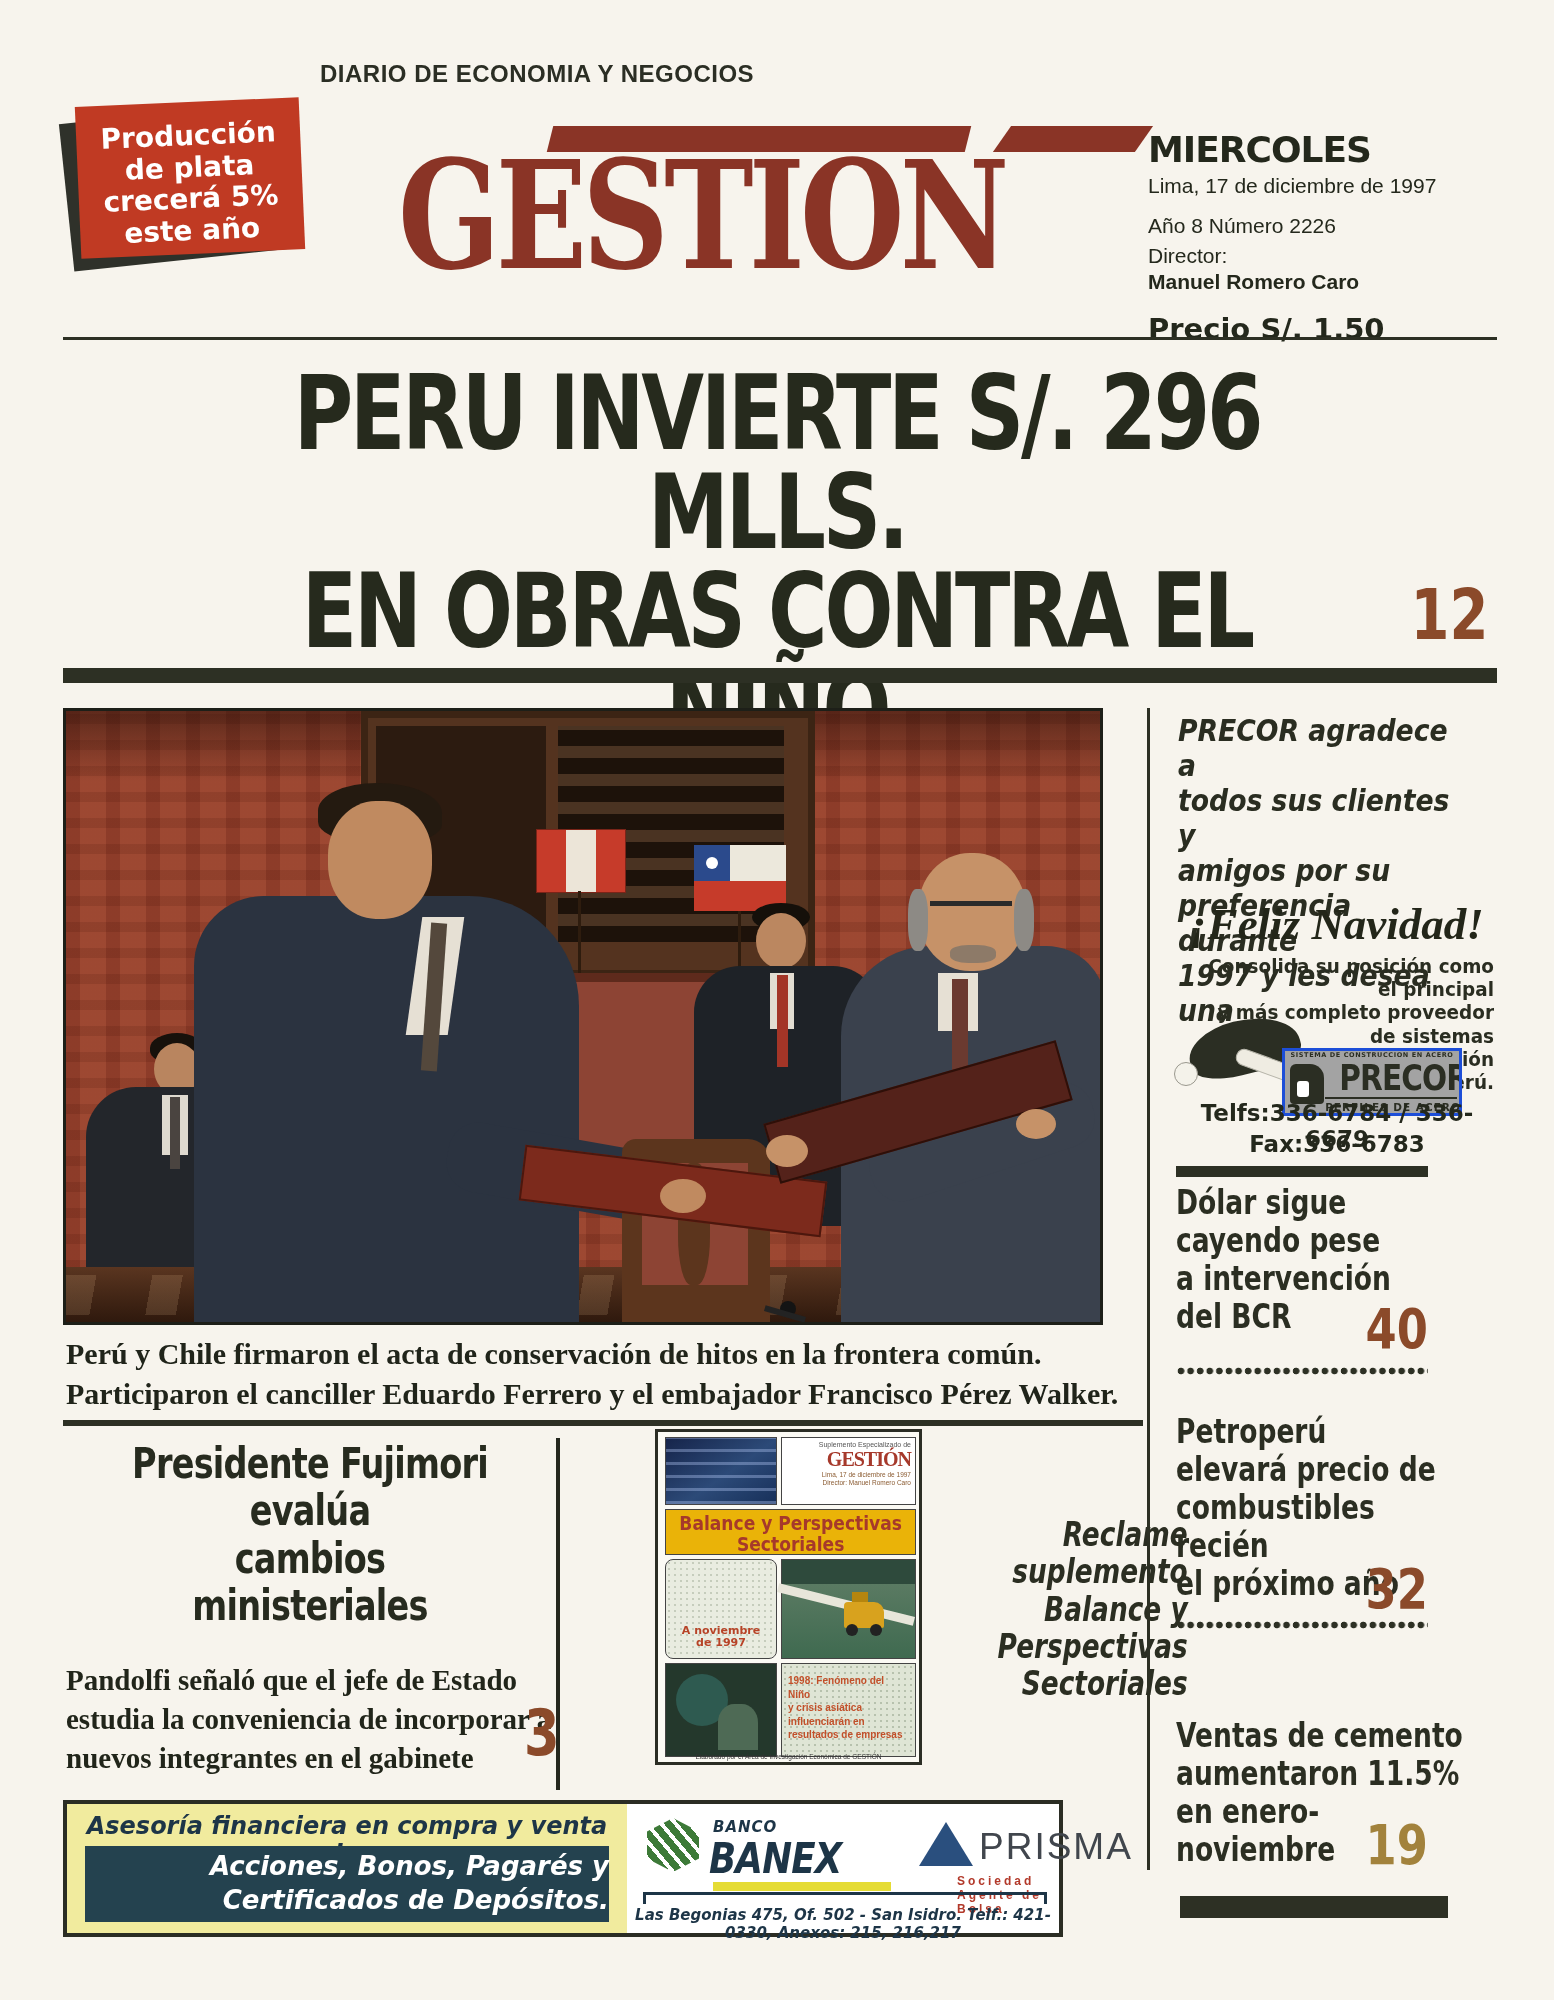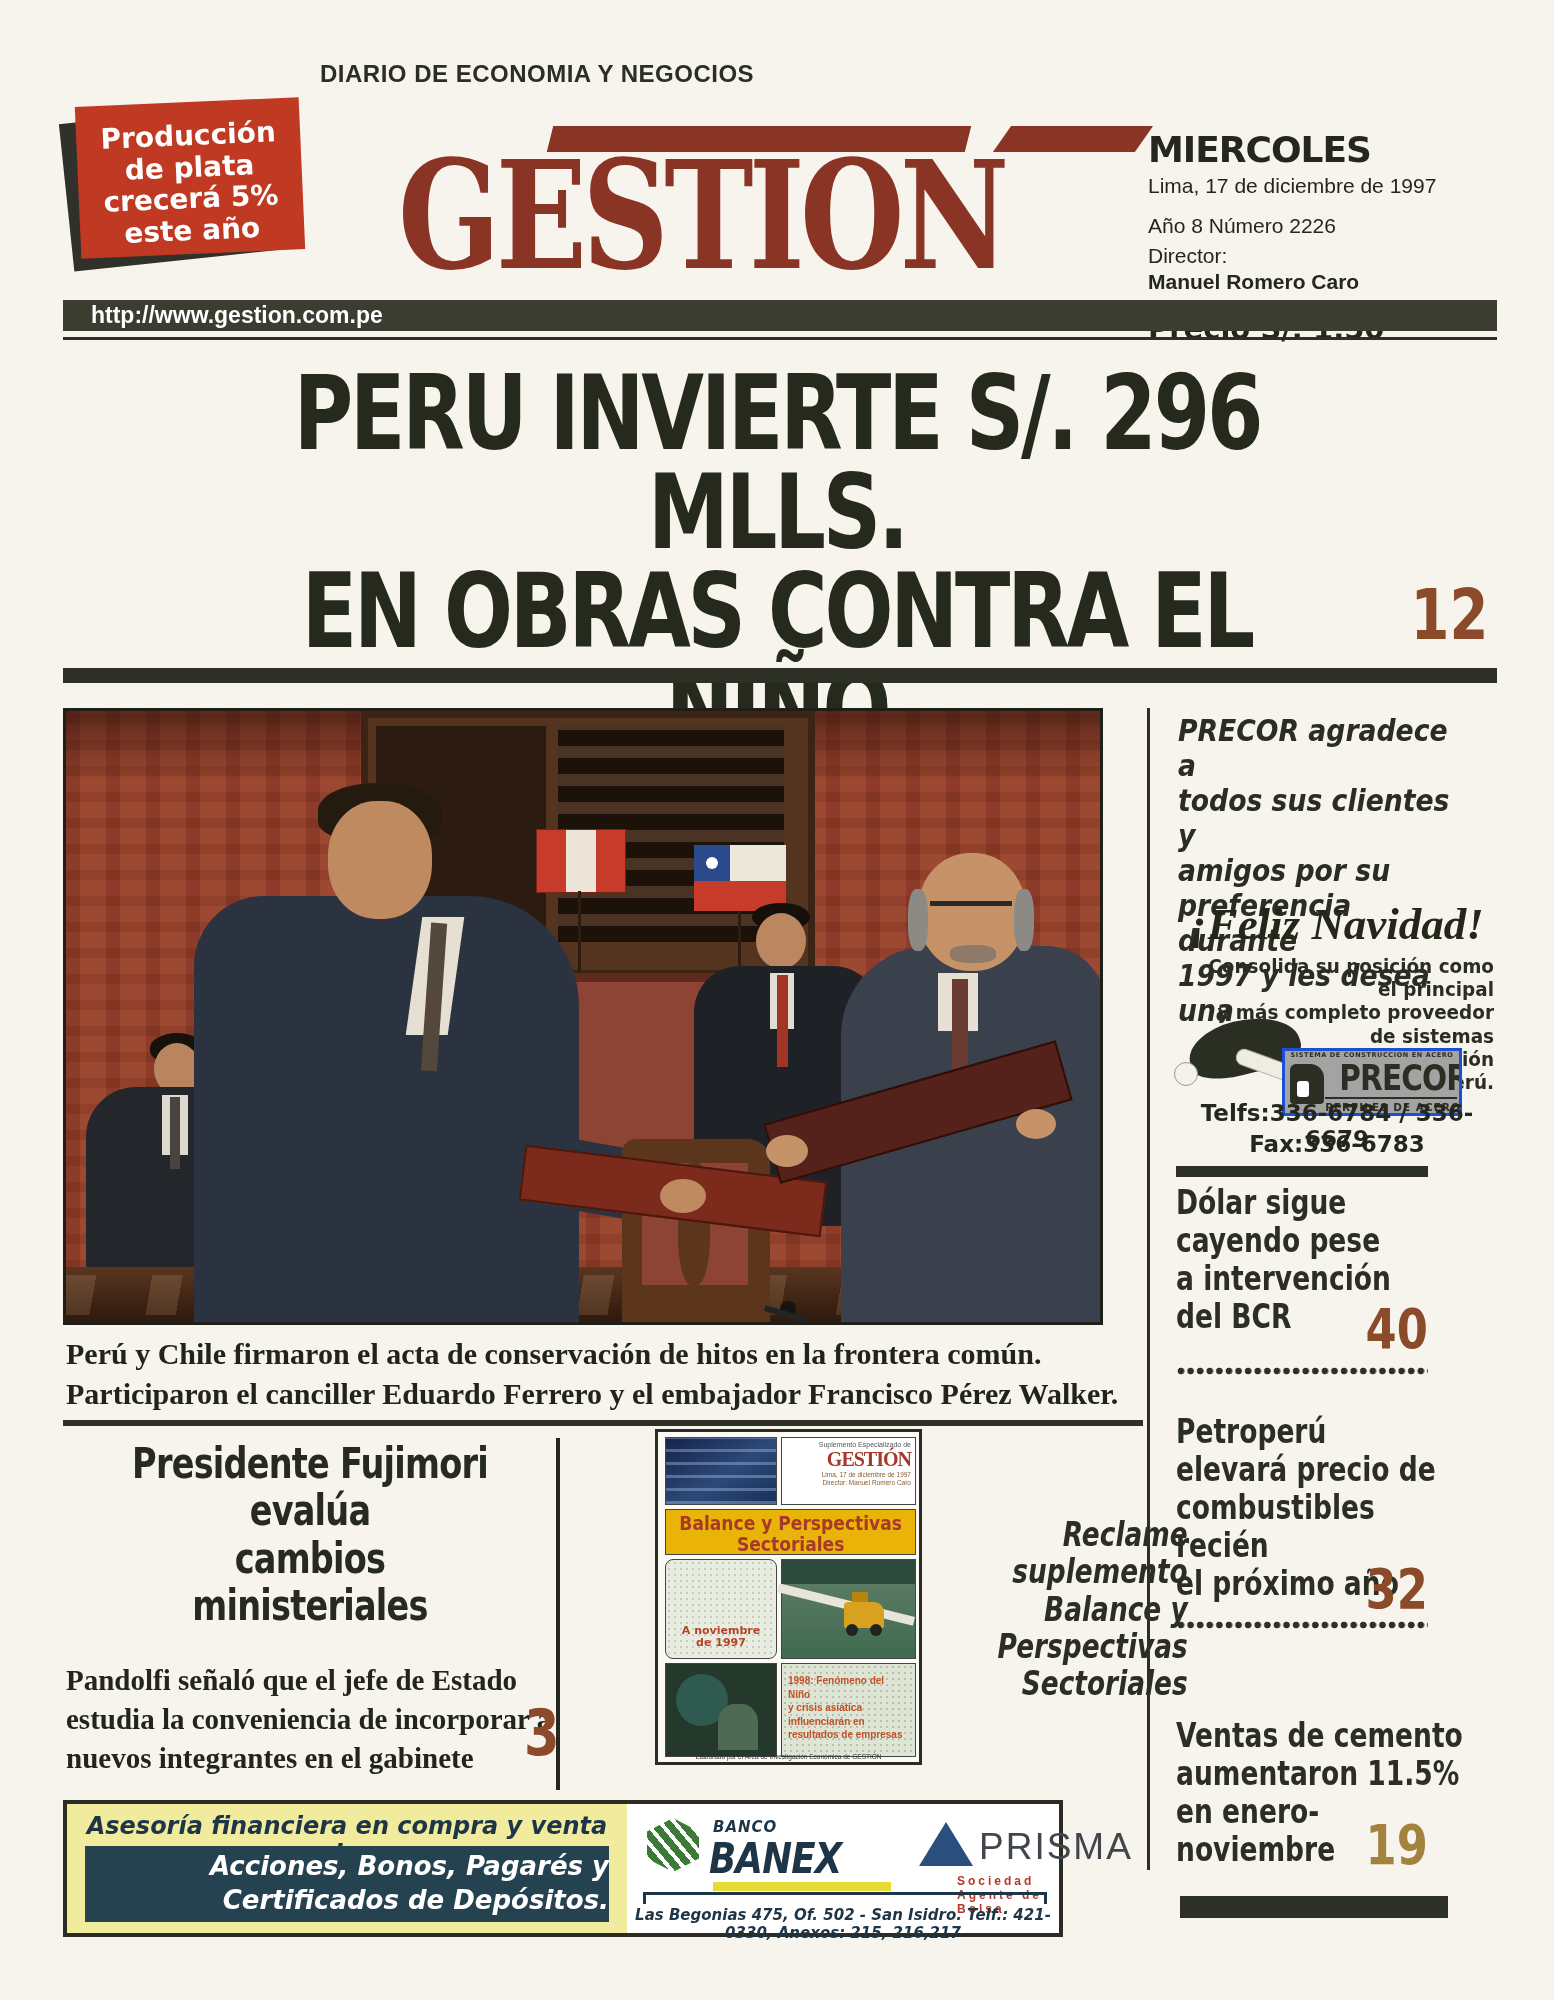--- a/index.html
+++ b/index.html
@@ -163,21 +163,20 @@
 
   <div id="edition" class="a">
     <div id="ed-day" class="sans b">MIERCOLES</div>
     <div id="ed-date">Lima, 17 de diciembre de 1997</div>
     <div id="ed-issue">Año 8  Número 2226</div>
     <div id="ed-dirlabel">Director:</div>
     <div id="ed-dirname" class="b">Manuel Romero Caro</div>
     <div id="ed-price" class="sans b">Precio S/. 1.50</div>
   </div>
 
-  <div id="urlbar" class="a">http://www.gestion.com.pe</div>
   <div id="urlline" class="a rule"></div>
 
   <div id="headline" class="a">
     <span class="sans b condc pre">PERU INVIERTE S/. 296 MLLS.
 EN OBRAS CONTRA EL NIÑO</span>
   </div>
   <div id="pagenum-12" class="a">
     <span class="sans b condr brown">12</span>
   </div>
   <div id="rule-top" class="a rule"></div>

